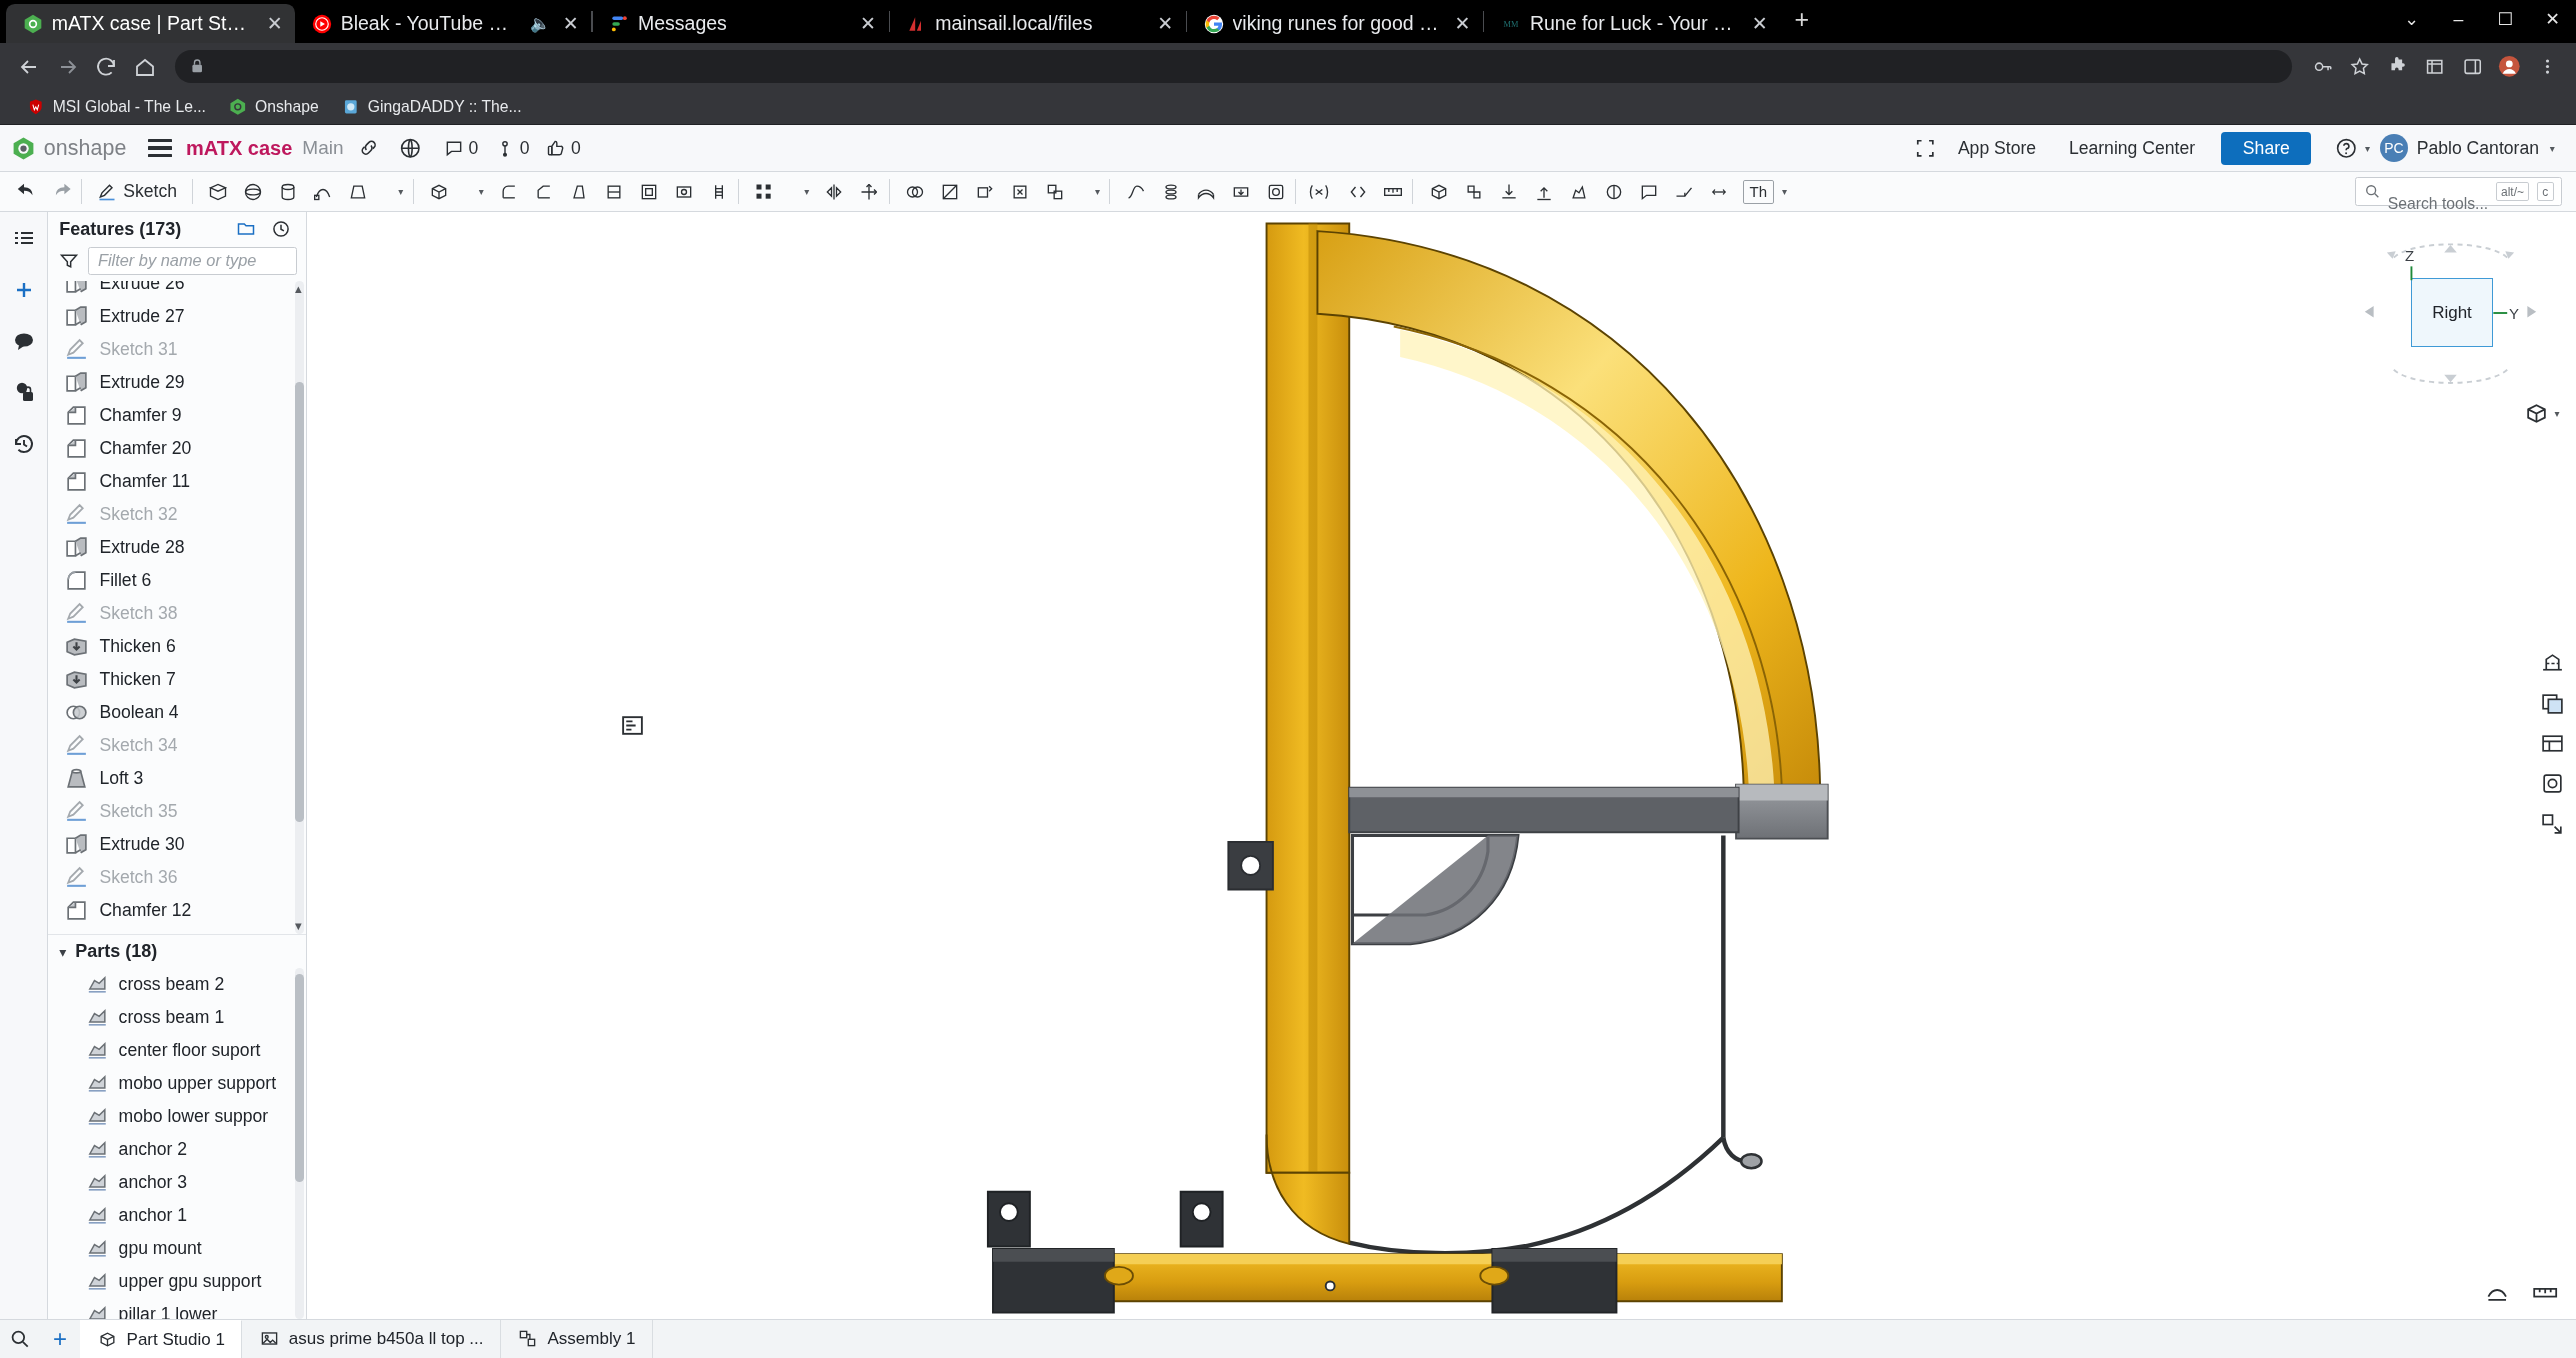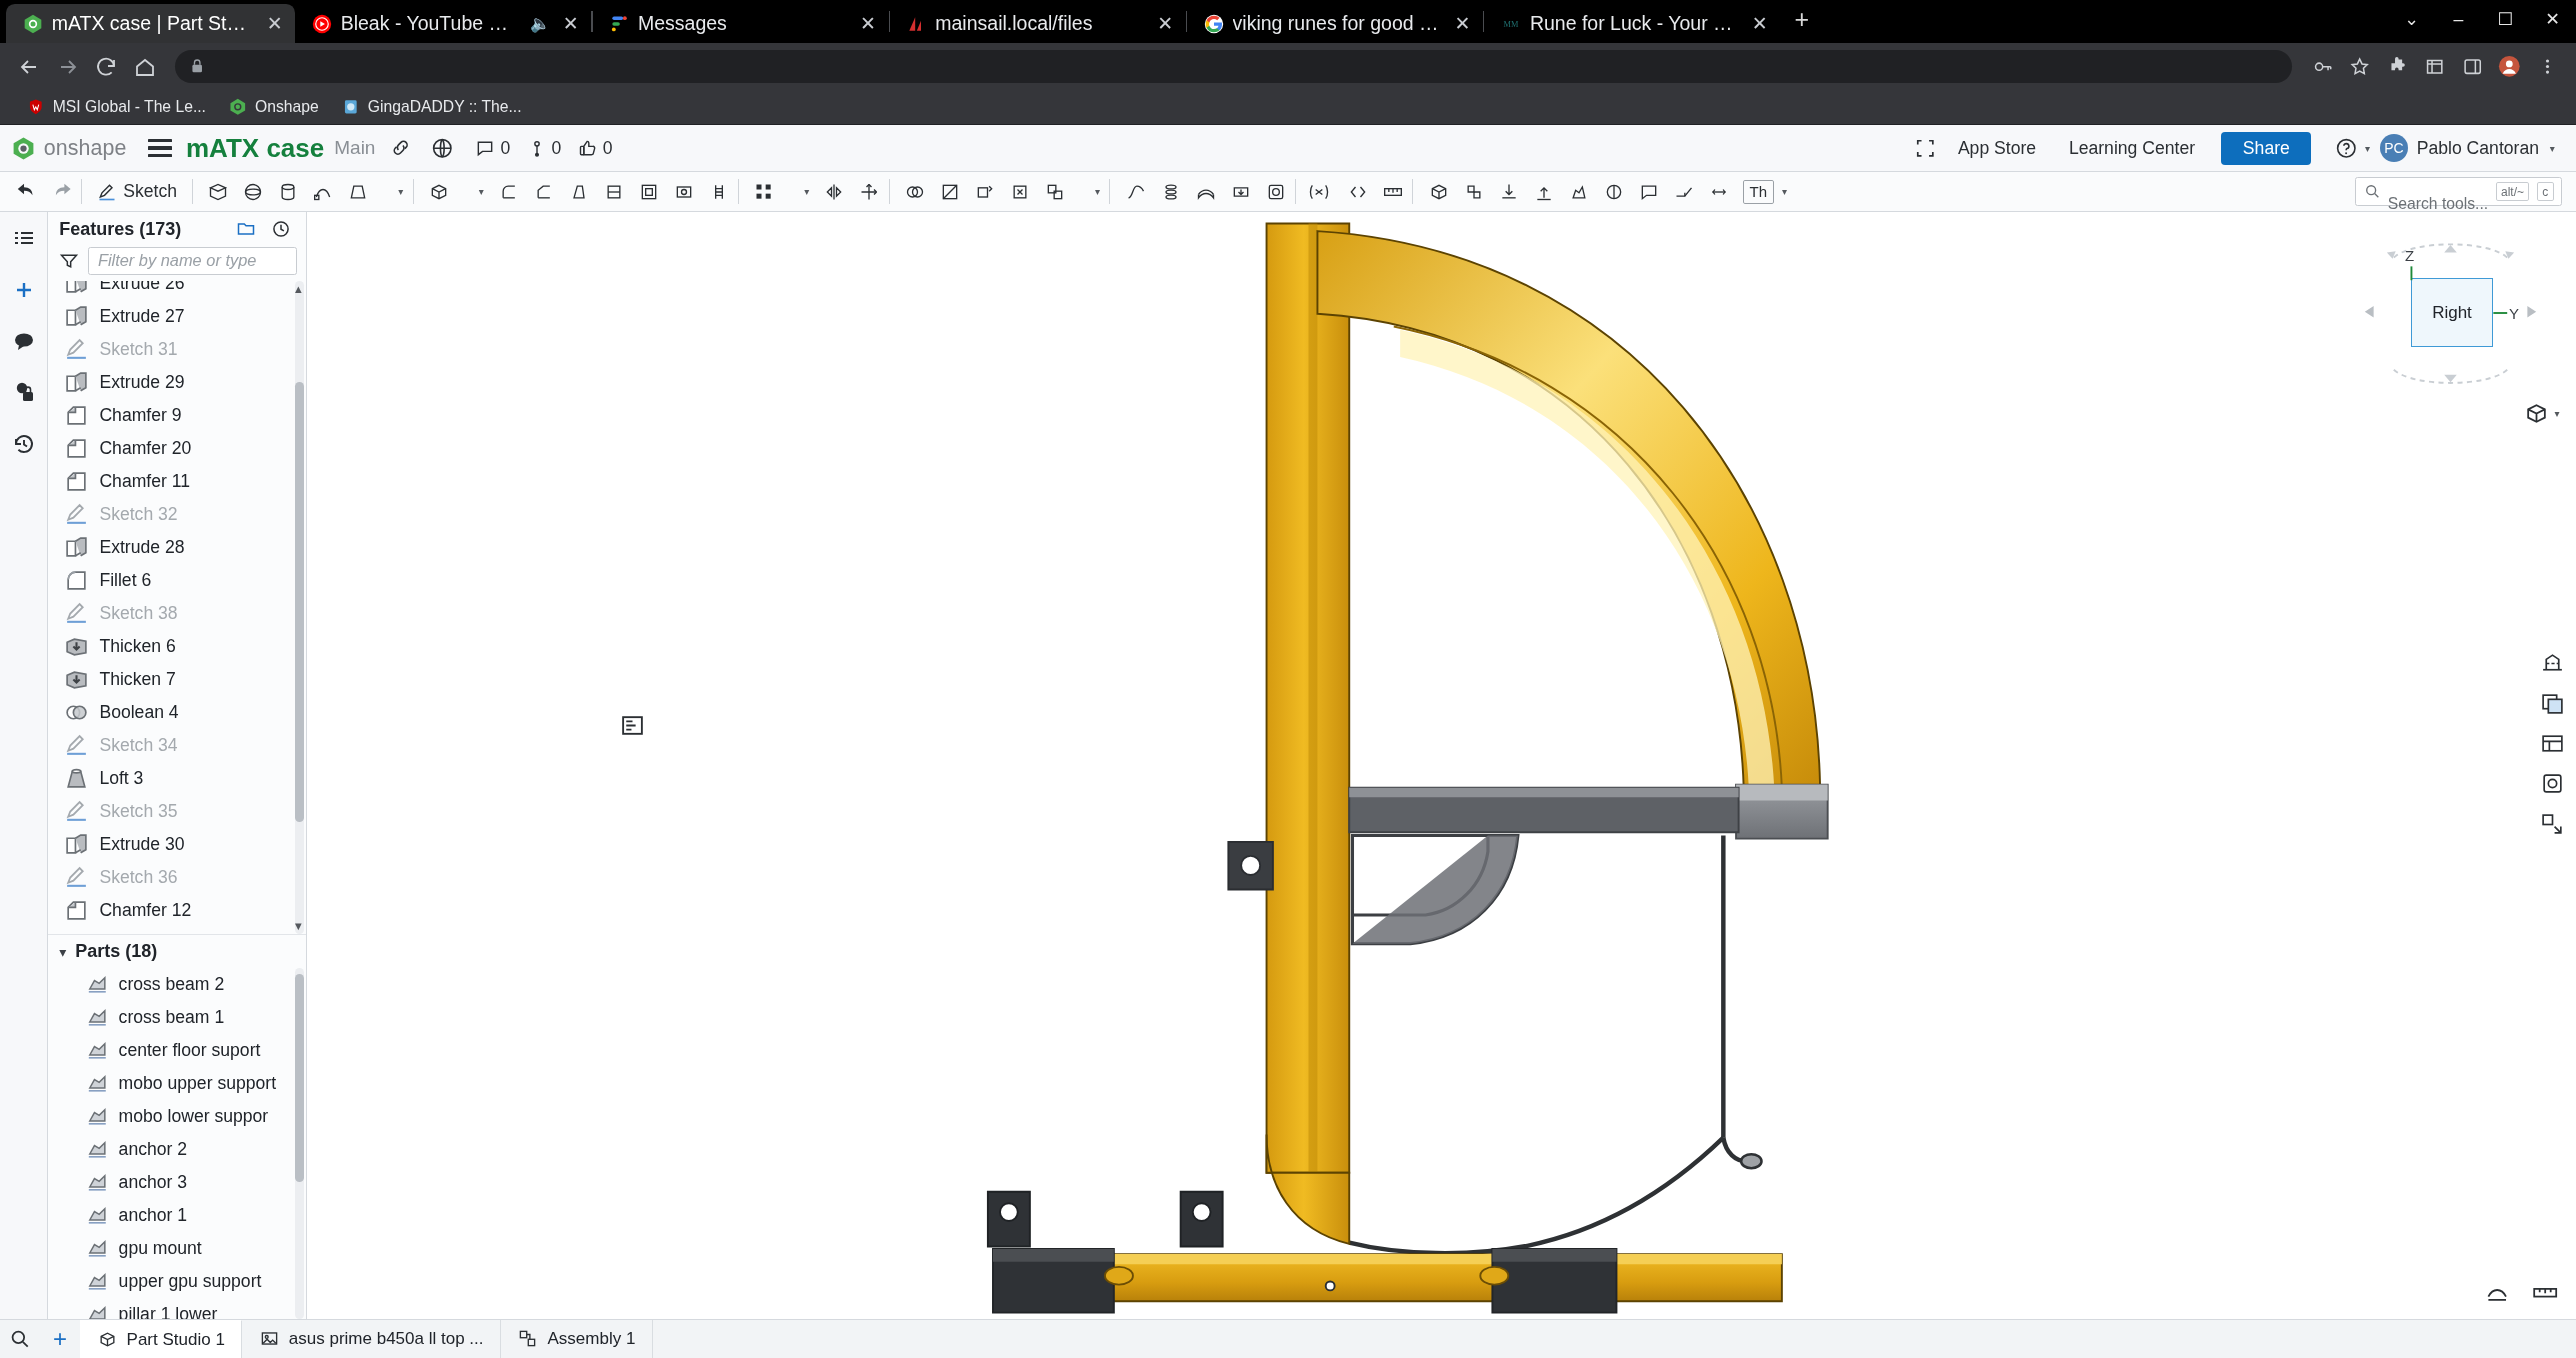--- a/index.html
+++ b/index.html
@@ -61,21 +61,21 @@
 
   
   .os-header {
     height: 47px; background: #f7f8fa; border-bottom: 0.6px solid #d5d9de;
     display: flex; align-items: center; padding: 0 11.3px; gap: 0; flex:none;
   }
   .os-logo { display:flex; align-items:center; gap: 7.5px; padding-right: 16.4px;}
   .os-logo-txt { font-size: 21.4px; color: #7e8186; letter-spacing: 0.1px;}
   .hamburger { width: 24px; display:flex; flex-direction:column; gap:3.8px; margin: 0 14px 0 5px;}
   .hamburger i { display:block; height: 3.8px; background: #2b2f33; border-radius: 0.6px;}
-  .doc-title { font-size: 26px; font-weight: bold; color: #15803d; }
+  .doc-title { font-size: 20px; font-weight: bold; color: #be185d; }
   .doc-branch { font-size: 19px; color: #8a8f95; margin-left: 10px; }
   .hdr-ico { width: 33px; height: 33px; display:flex;align-items:center;justify-content:center;margin-left: 8.8px;}
   .hdr-count { display:flex; align-items:center; gap:5px; margin-left: 16.4px; font-size: 17.6px; color:#2b2f33;}
   .hdr-right { margin-left: auto; display:flex; align-items:center; gap: 0; }
   .hdr-btn { font-size: 17.6px; color: #2b2f33; padding: 0 16.4px; height: 33px; display:flex;align-items:center;}
   .share-btn {
     background: #0d6ebd; color:#fff; font-size: 17.6px; padding: 0 21.4px; height: 33px;
     border-radius: 4px; display:flex;align-items:center; margin: 0 10px;
   }
   .user-chip { display:flex; align-items:center; gap:8.8px; padding: 0 10px;}

